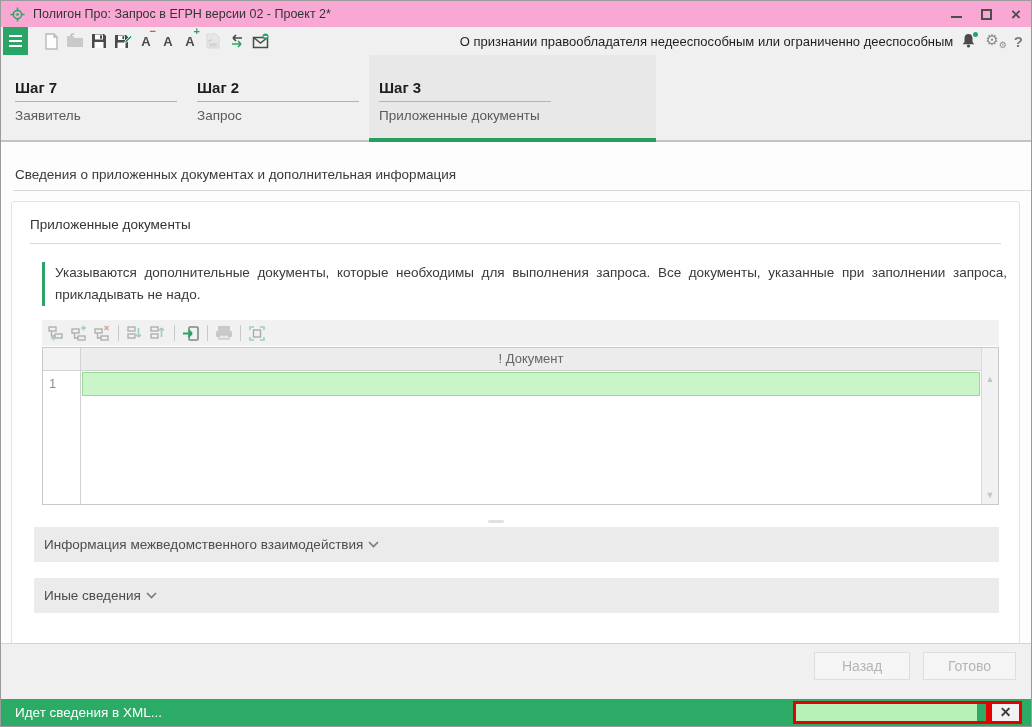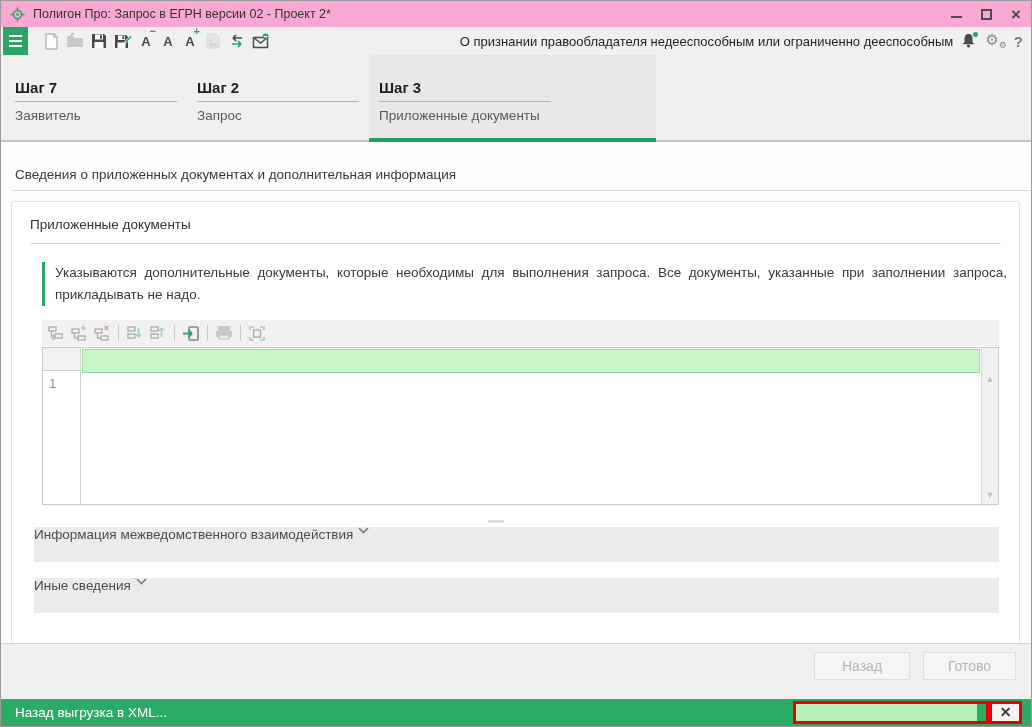--- a/index.html
+++ b/index.html
@@ -66,21 +66,21 @@
   .col-main { flex:1; display:flex; flex-direction:column; }
   .main-header { height:23px; background:#ececec; border-bottom:1px solid #d2d2d2; text-align:center; font-size:13px; color:#666; line-height:22px; }
   .main-row { height:26px; padding:1px; }
   .green-cell { width:100%; height:24px; background:#c9f5c9; border:1px solid #98d898; }
   .col-scroll { width:17px; background:#f1f1f1; border-left:1px solid #d9d9d9; position:relative; }
   .scroll-arrow { position:absolute; left:0; right:0; text-align:center; font-size:9px; color:#c4c4c4; }
   .scroll-up { top:26px; } .scroll-down { bottom:4px; }
 
   .splitter-grip { position:absolute; left:50%; top:318px; width:16px; height:3px; margin-left:-28px; background:#e0e0e0; border-radius:2px; }
 
-  .collapse-bar { position:absolute; left:22px; right:20px; height:35px; background:#ebebeb; display:flex; align-items:flex-start; padding-left:0; gap:5px; cursor:default; }
+  .collapse-bar { position:absolute; left:22px; right:20px; height:35px; background:#ebebeb; display:flex; align-items:center; padding-left:10px; gap:5px; cursor:default; }
   .collapse-bar-1 { top:325px; } .collapse-bar-2 { top:376px; }
   .collapse-label { font-size:13.5px; color:#4d4d4d; }
 
   
   .footer { position:absolute; left:0; right:0; bottom:27px; height:56px; background:#f0f0f0; border-top:1px solid #d5d5d5; }
   .btn { position:absolute; top:8px; height:28px; background:#f5f5f5; border:1px solid #dedede; color:#b5b5b5; font-size:14px; font-family:"Liberation Sans",sans-serif; text-align:center; line-height:26px; }
   .btn-back { right:121px; width:96px; }
   .btn-done { right:15px; width:93px; }
 
   
@@ -286,20 +286,21 @@
             </svg>
         </div>
       </div>
 
       <div class="doc-table">
         <div class="col-num">
           <div class="num-header"></div>
           <div class="num-cell">1</div>
         </div>
         <div class="col-main">
+          <div class="main-header">! Документ</div>
           <div class="main-row">
             <div class="green-cell"></div>
           </div>
         </div>
         <div class="col-scroll">
           <div class="scroll-arrow scroll-up">▲</div>
           <div class="scroll-arrow scroll-down">▼</div>
         </div>
       </div>
 
@@ -319,21 +320,21 @@
       </div>
     </div>
   </div>
 
   <div class="footer">
     <div class="btn btn-back">Назад</div>
     <div class="btn btn-done">Готово</div>
   </div>
 
   <div class="statusbar">
-    <span class="status-text">Назад выгрузка в XML...</span>
+    <span class="status-text">Идет сведения в XML...</span>
     <div class="progress-zone">
       <div class="progress-outer">
         <div class="progress-block"></div>
       </div>
       <div class="status-close">✕</div>
     </div>
   </div>
 
 </div>
 

